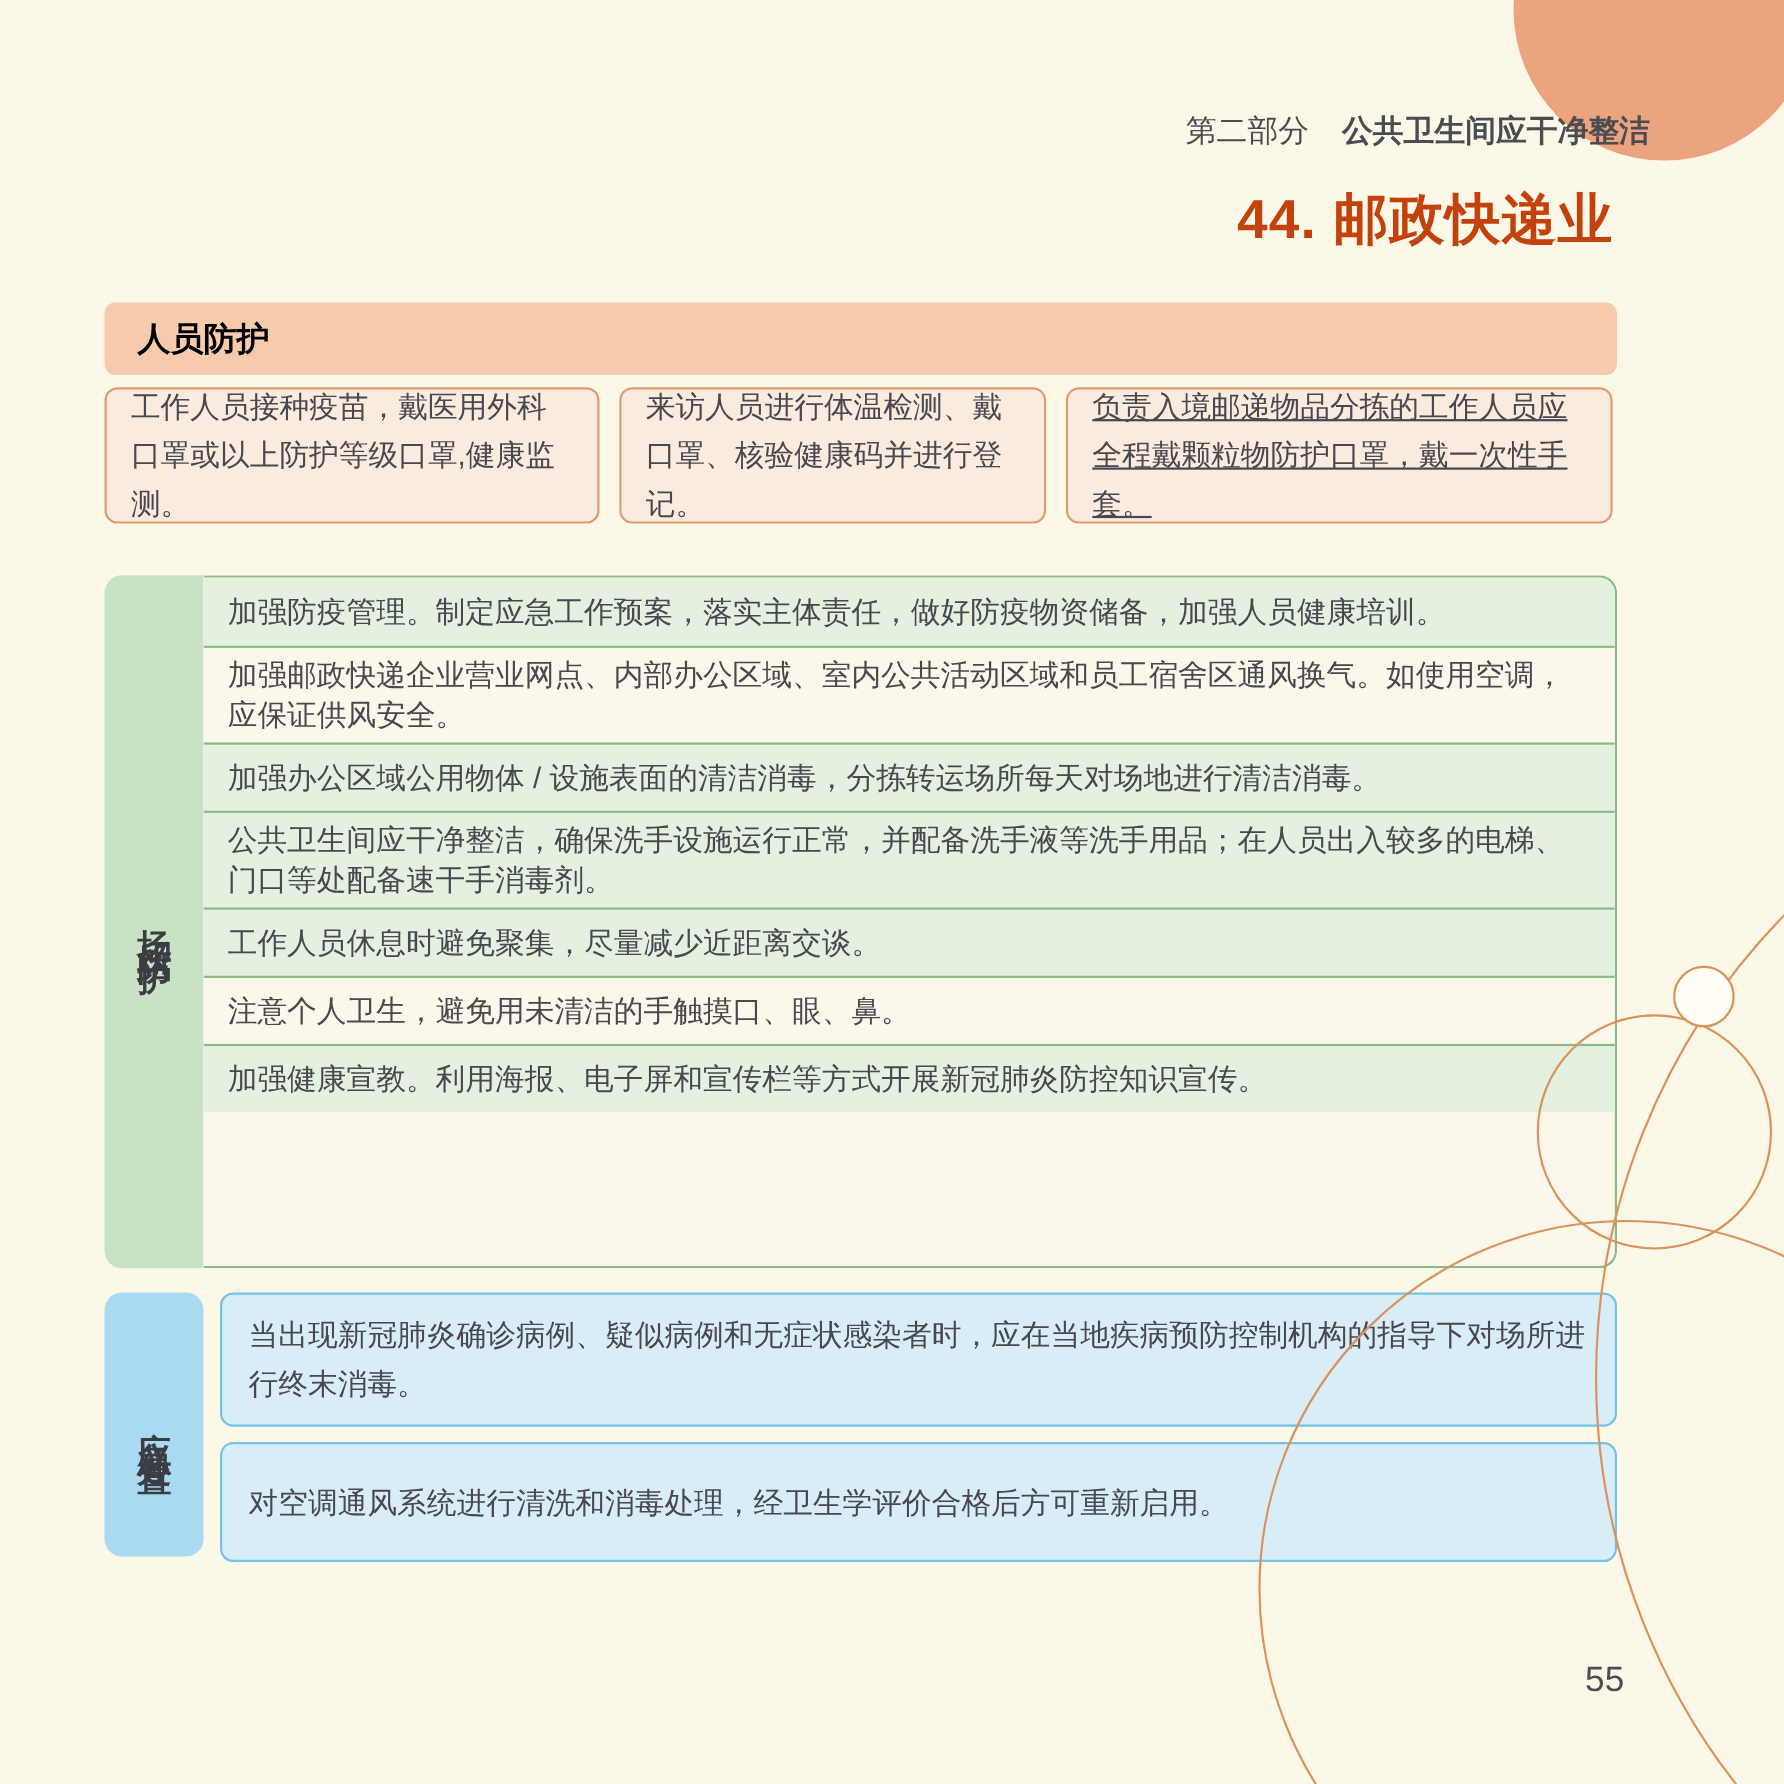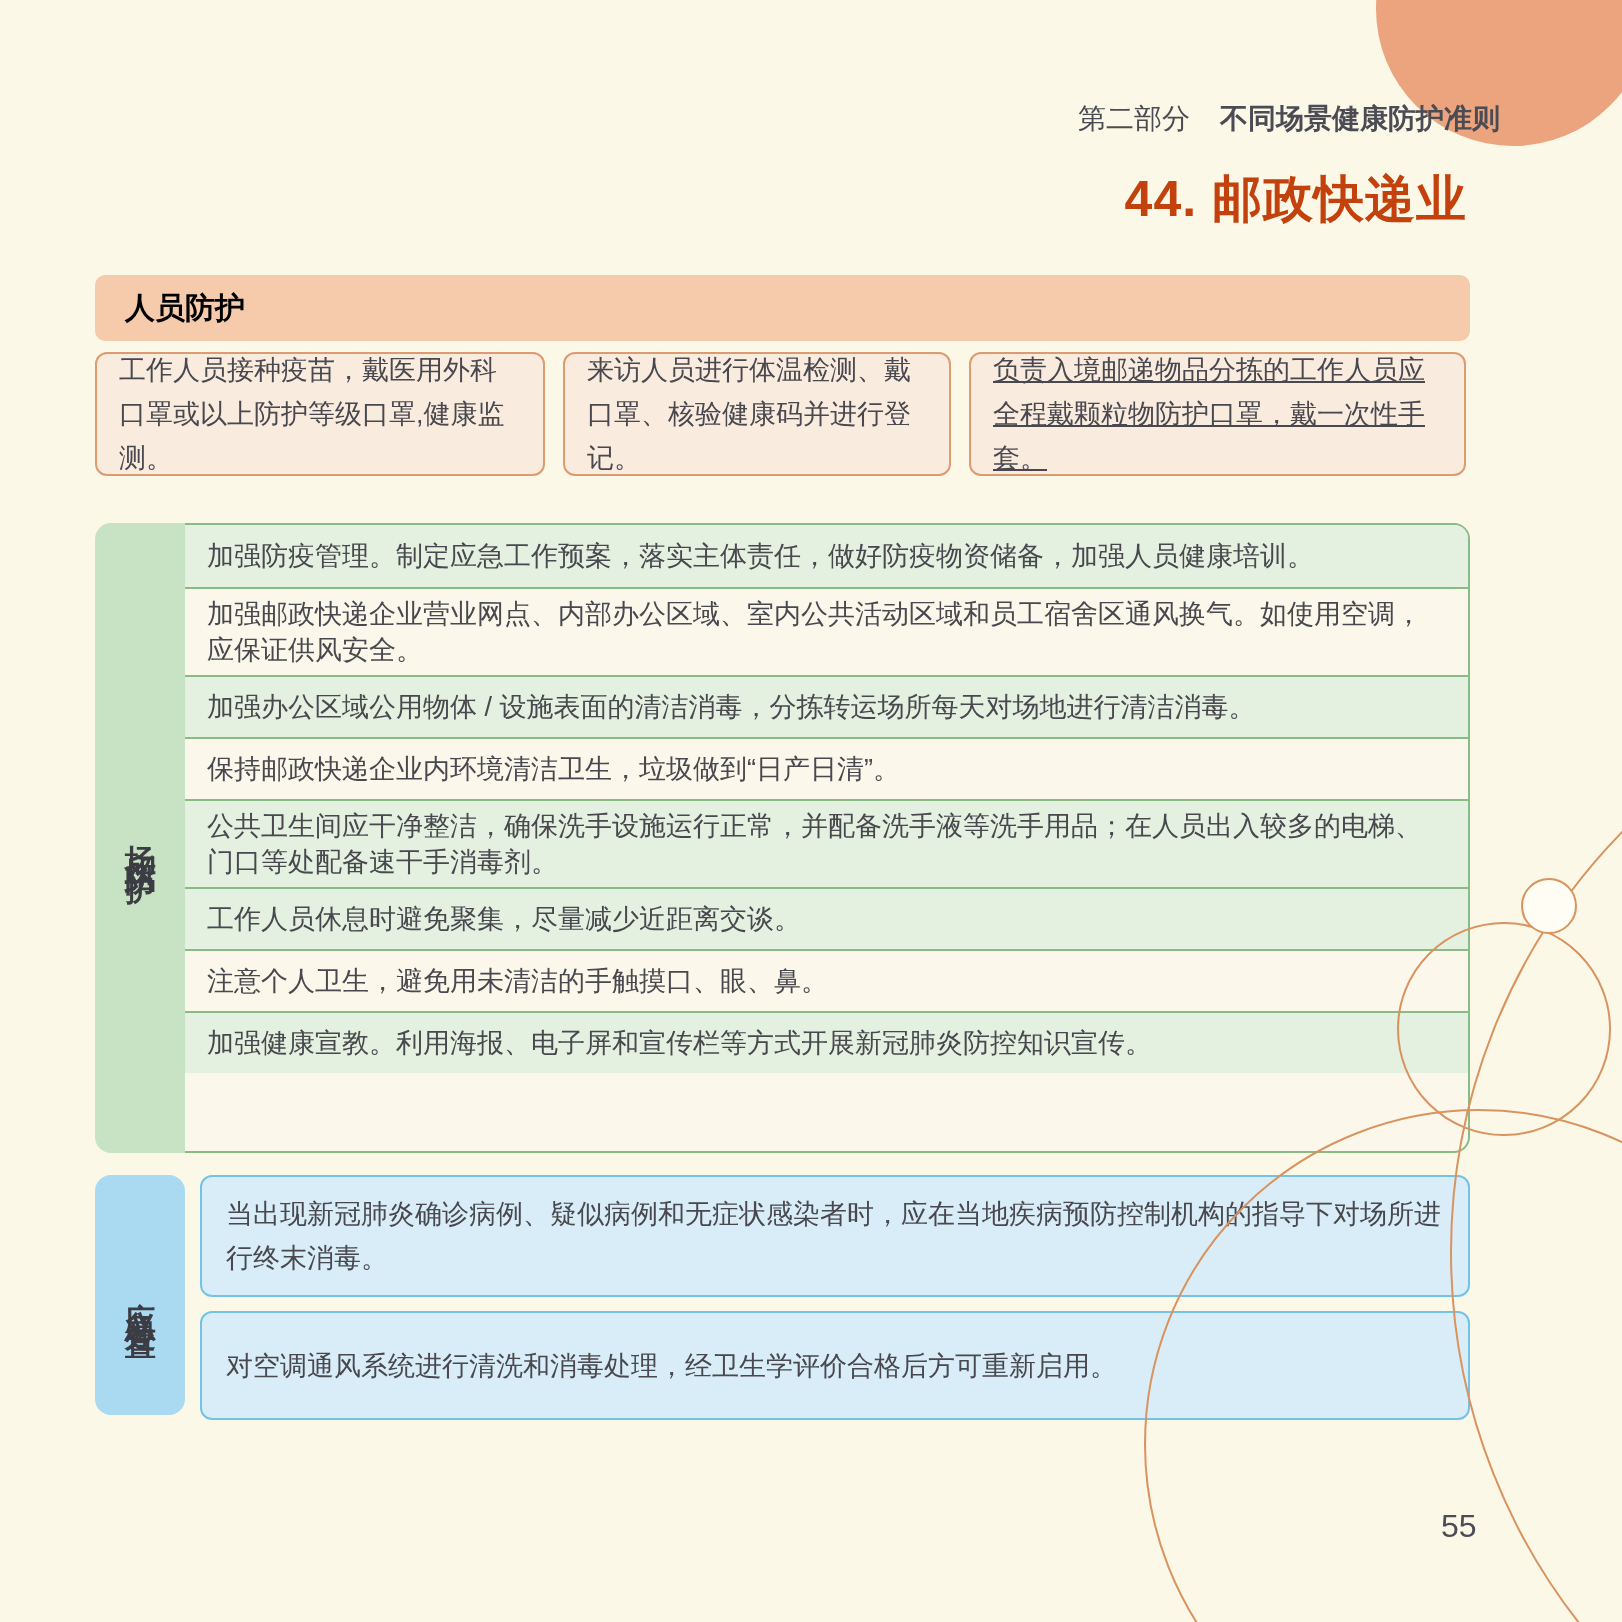--- a/index.html
+++ b/index.html
@@ -68,21 +68,21 @@
 <body>
 
 <div class="decor circle-solid"></div>
 <div class="decor arc arc-right"></div>
 <div class="decor arc arc-rows"></div>
 <div class="decor arc arc-bottom"></div>
 <div class="decor circle-small"></div>
 
 <div class="page-header">
   <span class="part">第二部分</span>
-  <span class="sub">不同场景健康防护准则</span>
+  <span class="sub">公共卫生间应干净整洁</span>
 </div>
 
 <div class="page-title">44. 邮政快递业</div>
 
 <div class="sec-heading">
   <span>人员防护</span>
 </div>
 
 <div class="cards">
   <div class="card card1">
@@ -103,23 +103,20 @@
   <div class="green-rows">
     <div class="g-row">
         <span>加强防疫管理。制定应急工作预案，落实主体责任，做好防疫物资储备，加强人员健康培训。</span>
       </div>
     <div class="g-row alt tall">
         <span>加强邮政快递企业营业网点、内部办公区域、室内公共活动区域和员工宿舍区通风换气。如使用空调，应保证供风安全。</span>
       </div>
     <div class="g-row">
         <span>加强办公区域公用物体 / 设施表面的清洁消毒，分拣转运场所每天对场地进行清洁消毒。</span>
       </div>
-    <div class="g-row alt">
-        <span>保持邮政快递企业内环境清洁卫生，垃圾做到“日产日清”。</span>
-      </div>
     <div class="g-row tall">
         <span>公共卫生间应干净整洁，确保洗手设施运行正常，并配备洗手液等洗手用品；在人员出入较多的电梯、门口等处配备速干手消毒剂。</span>
       </div>
     <div class="g-row">
         <span>工作人员休息时避免聚集，尽量减少近距离交谈。</span>
       </div>
     <div class="g-row alt">
         <span>注意个人卫生，避免用未清洁的手触摸口、眼、鼻。</span>
       </div>
     <div class="g-row">

